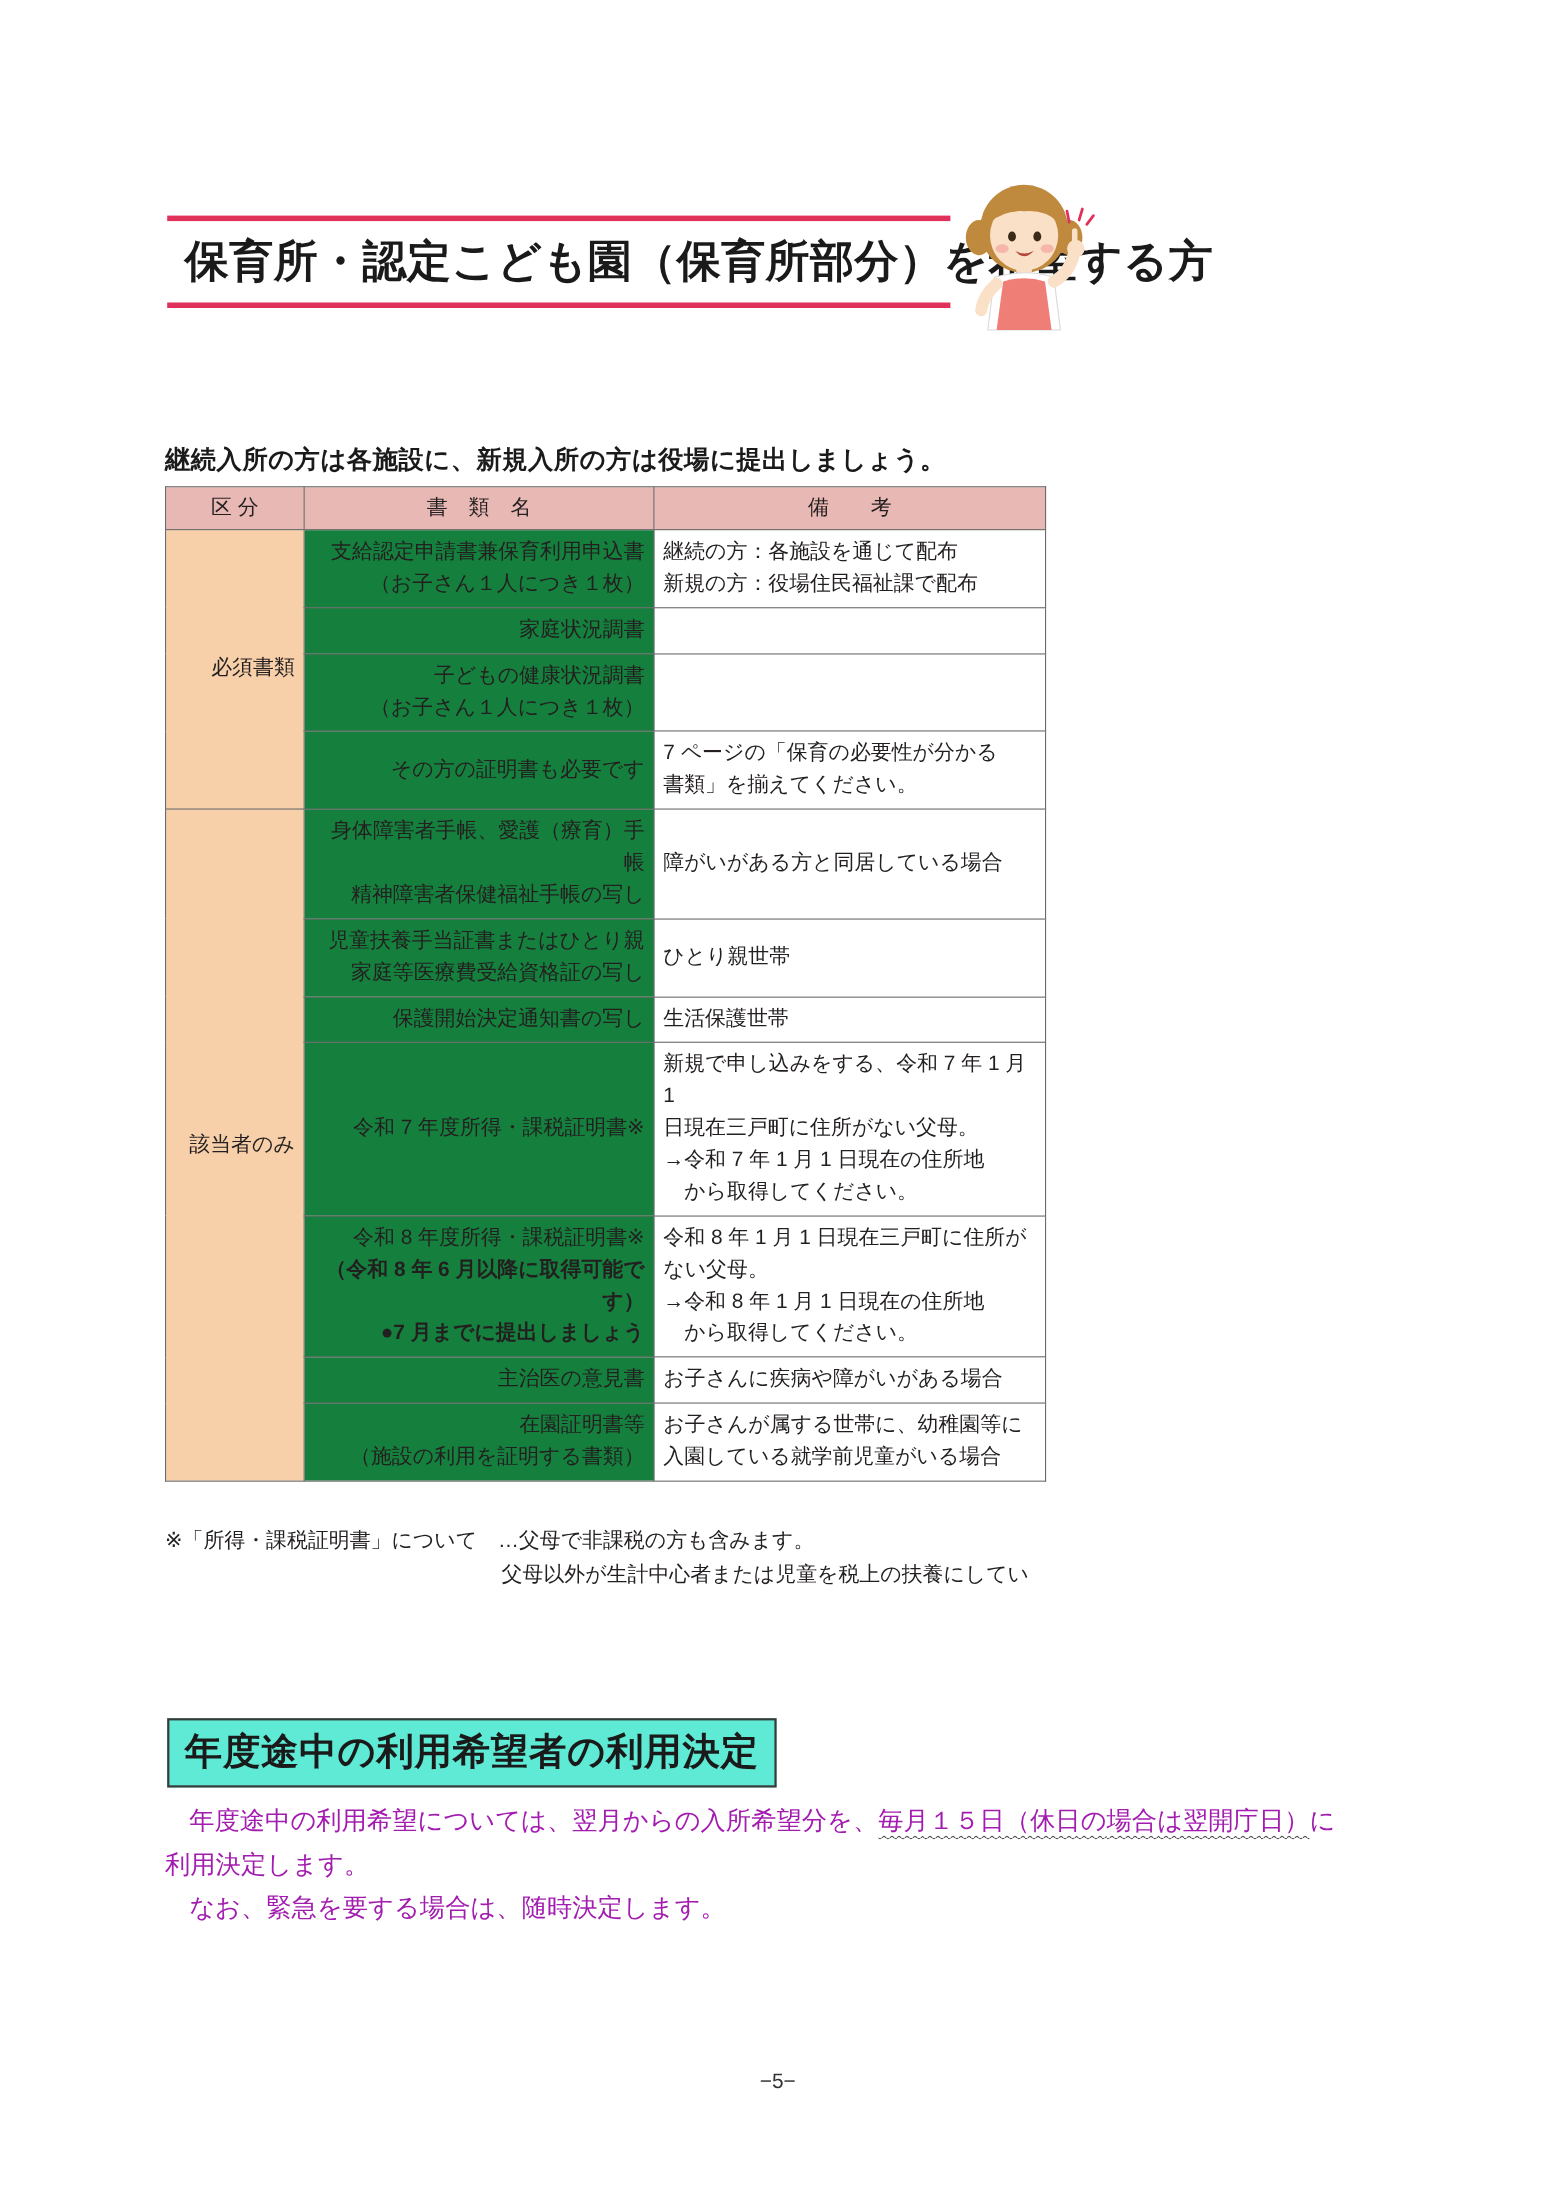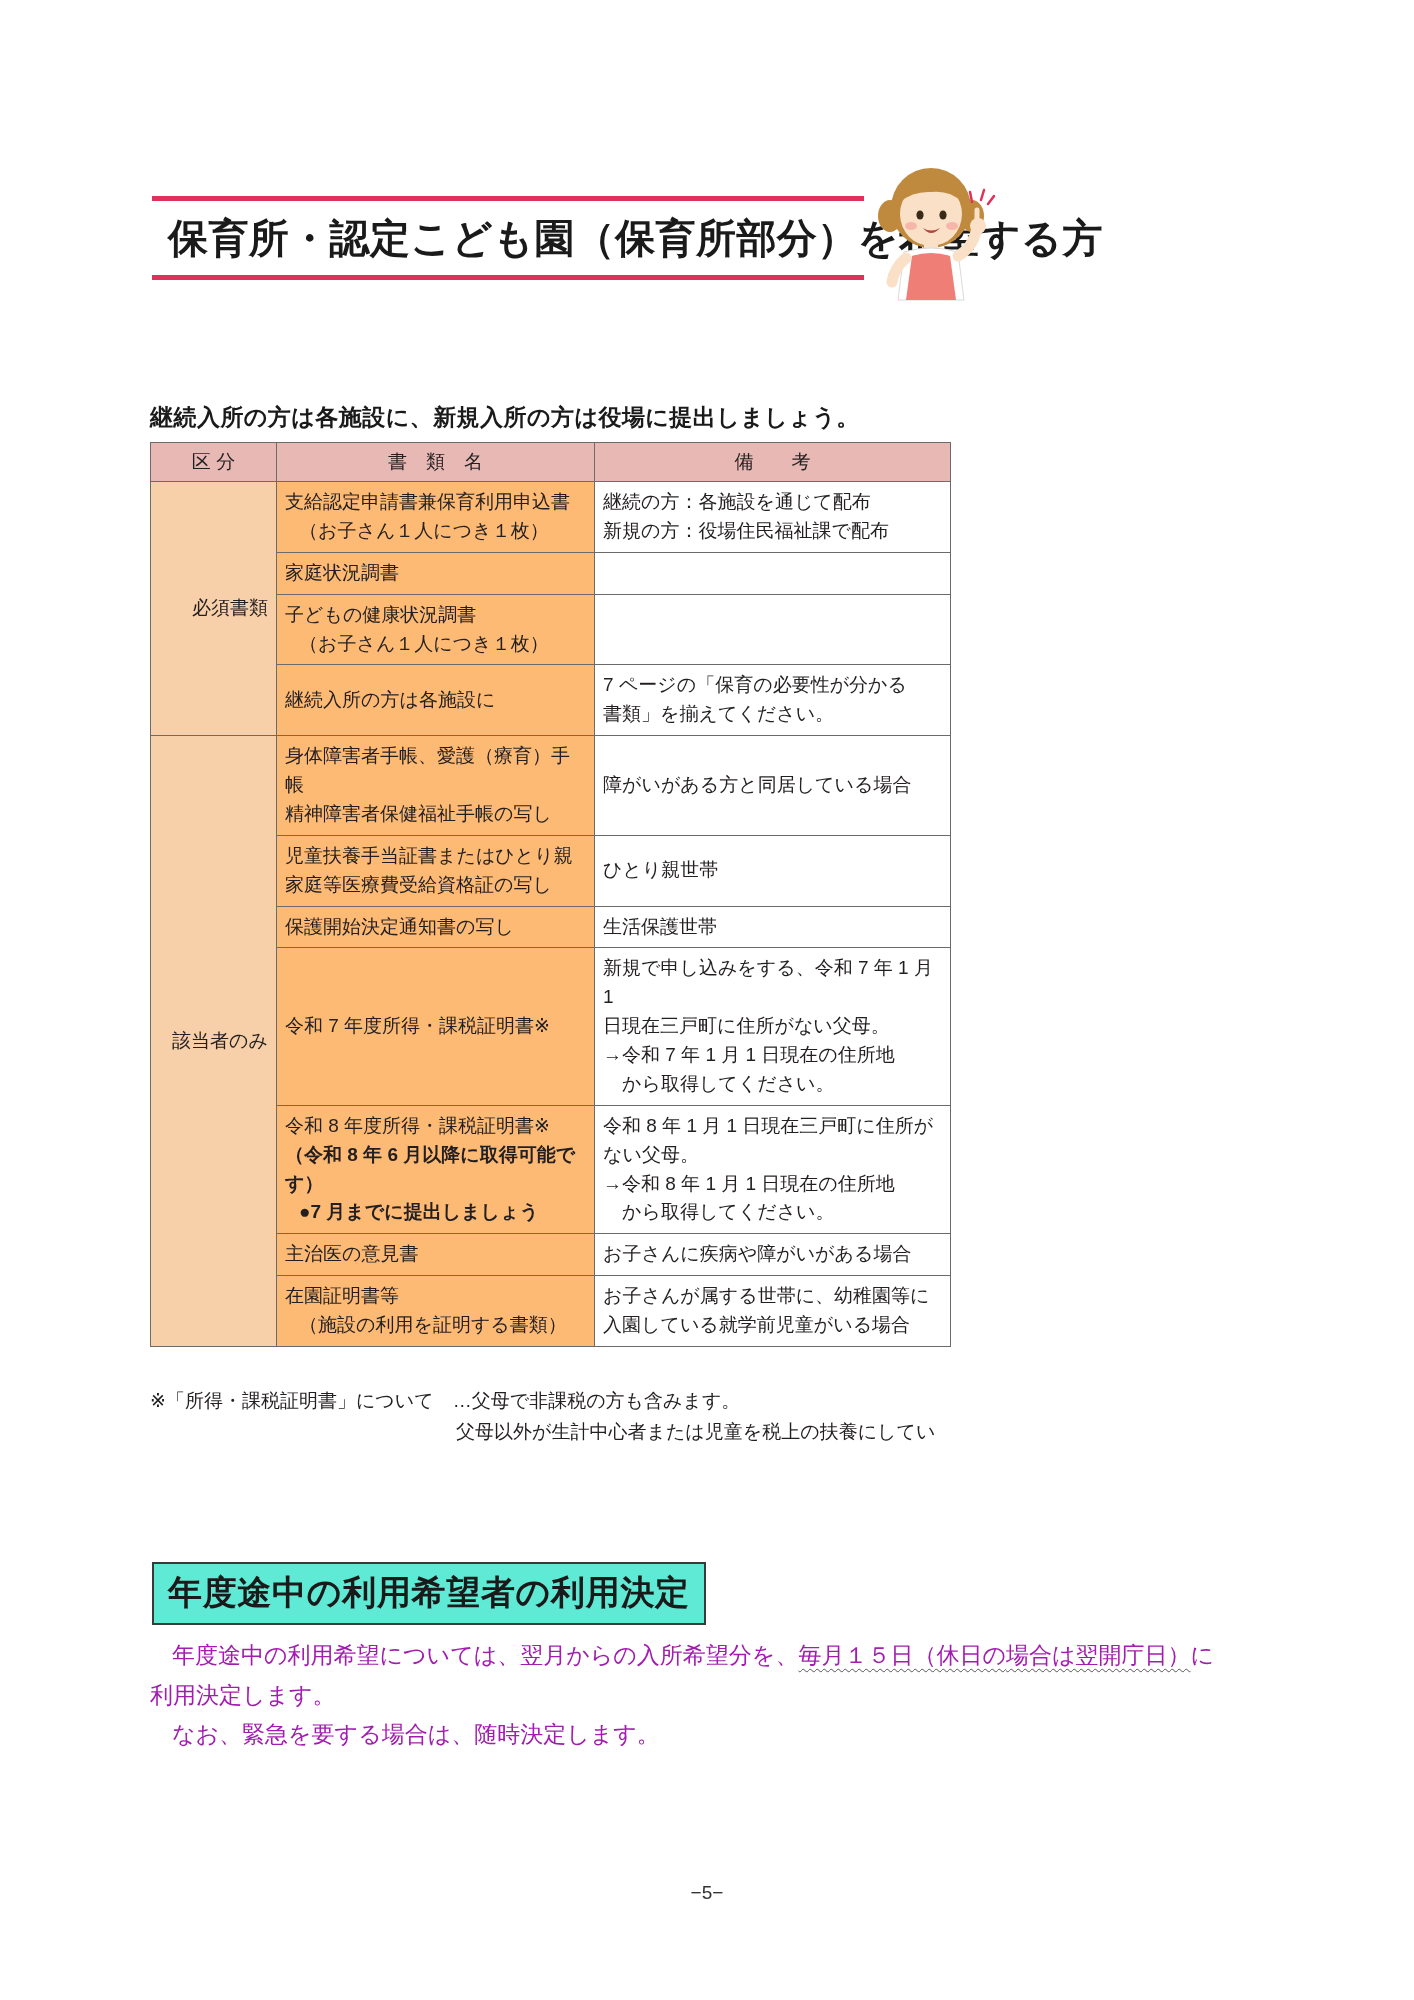--- a/index.html
+++ b/index.html
@@ -95,22 +95,22 @@
   col.c-kubun { width: 126px; }
   col.c-name  { width: 318px; }
   col.c-note  { width: 356px; }
 
   td.kubun {
     background: #f7cfa9;
     text-align: right;
     font-size: 19px;
   }
   td.name {
-    background: #fdba74;
-    text-align: left;
+    background: #15803d;
+    text-align: right;
     padding-left: 14px;
   }
   td.note {
     background: #ffffff;
     text-align: left;
     padding-left: 12px;
     margin-left: 44px;
   }
   .sub-line { display: block; }
   .indent1 { padding-left: 14px; display: block; }
@@ -259,21 +259,21 @@
       </tr>
       <tr>
         <td class="name">
           <span class="sub-line">子どもの健康状況調書</span>
           <span class="indent1">（お子さん１人につき１枚）</span>
         </td>
         <td class="note"></td>
       </tr>
       <tr>
         <td class="name">
-          <span class="sub-line">継続入所の方は各施設に</span>
+          <span class="sub-line">その方の証明書も必要です</span>
         </td>
         <td class="note">
           <span class="sub-line">7 ページの「保育の必要性が分かる</span>
           <span class="sub-line">書類」を揃えてください。</span>
         </td>
       </tr>
 
       <tr>
         <td class="kubun" rowspan="7">該当者のみ</td>
         <td class="name">

